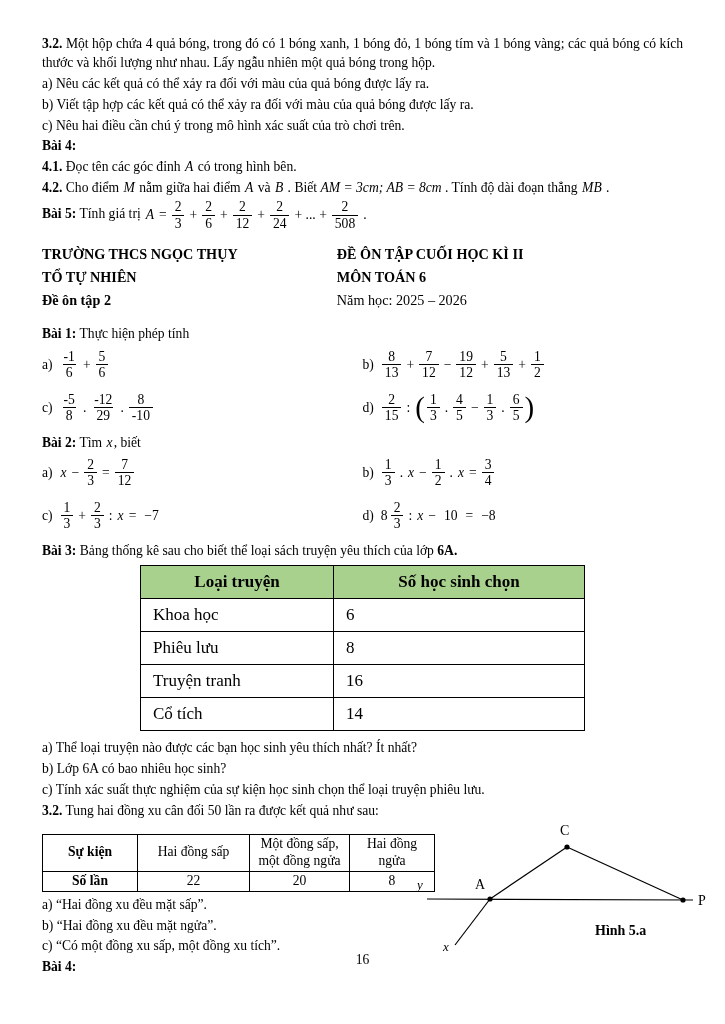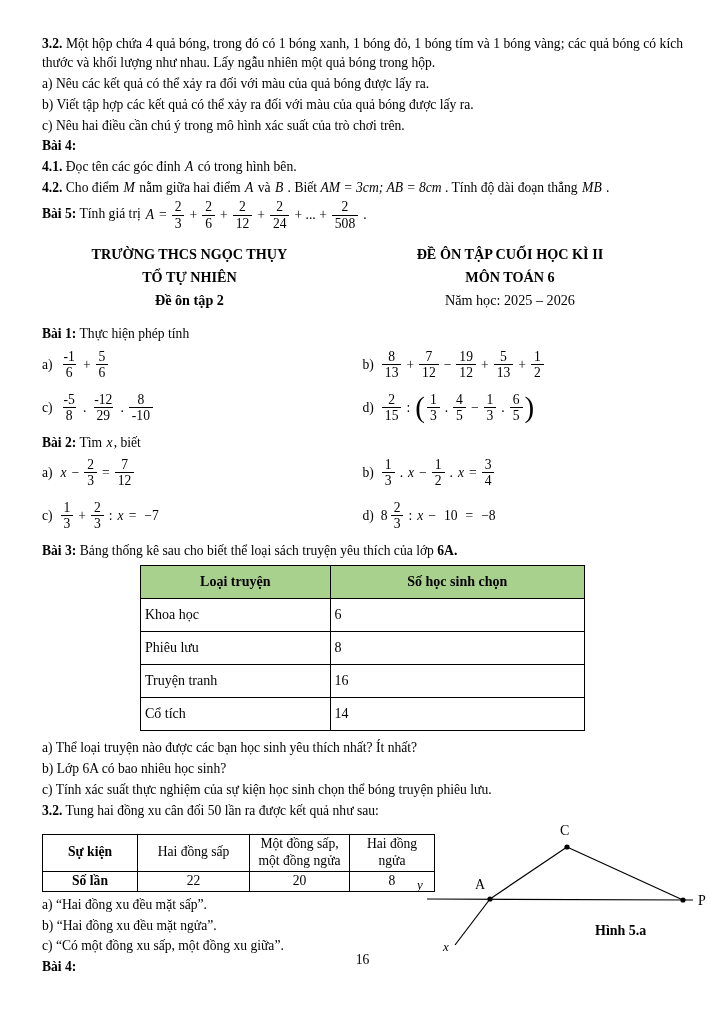--- a/index.html
+++ b/index.html
@@ -8,21 +8,21 @@
   .page{position:relative;width:100%;height:100%;box-sizing:border-box;
         padding:34px 42px 0 42px;overflow:hidden}
   p{margin:0 0 1.5px 0;line-height:1.42}
   .just{text-align:justify}
   b{font-weight:bold}
   .mvar{font-style:italic;margin:0 1px}
   .mathtxt{font-style:italic}
 
   
   .header-grid{display:grid;grid-template-columns:46% 54%;margin:14px 0 10px}
-  .hcol{text-align:center}
+  .hcol{text-align:left}
   .hcol p{margin-bottom:4px;font-size:14.2px;line-height:1.35}
   .hb{font-weight:bold}
 
   
   .math{display:inline-flex;align-items:center;vertical-align:middle}
   .math .op{margin:0 4px;white-space:pre}
   .frac{display:inline-flex;flex-direction:column;align-items:center;line-height:1.12;margin:0 1px}
   .fnum{padding:0 3px}
   .fden{padding:0 3px;border-top:1px solid #000}
   .mixw{margin-right:2px}
@@ -30,21 +30,21 @@
   .math-grid{display:grid;grid-template-columns:1fr 1fr;row-gap:5px;margin:2px 0 6px}
   .math-item{display:flex;align-items:center;min-height:38px}
   .ilabel{margin-right:7px}
   .math-line{line-height:1.2;margin:2px 0 12px}
   .math-line .math{margin-left:4px}
 
   
   table{border-collapse:collapse}
   .story-table{margin:5px auto 7px auto;width:445px}
   .story-table th,.story-table td{border:1px solid #000;
-      padding:3px 4px;height:26px;font-size:14px}
+      padding:3px 12px;height:26px;font-size:17px}
   .story-table th{background:#a9d18e;font-weight:bold}
   .coin-table{table-layout:fixed;width:392px;margin:14px 0 3px 0}
   .coin-table td{border:1px solid #000;text-align:center;padding:1px 4px;
       line-height:1.25;vertical-align:middle}
   .coin-table .hdr{font-weight:bold}
 
   
   .bottom{position:relative}
   .figure{position:absolute;top:18px;right:-32px;width:300px;height:135px}
   svg text{font-family:"Liberation Serif",serif;fill:#000}
@@ -318,21 +318,21 @@
     </tr>
     <tr>
       <td>Cổ tích</td>
       <td>14</td>
     </tr>
   </tbody>
     </table>
 
   <p>a) Thể loại truyện nào được các bạn học sinh yêu thích nhất? Ít nhất?</p>
   <p>b) Lớp 6A có bao nhiêu học sinh?</p>
-  <p>c) Tính xác suất thực nghiệm của sự kiện học sinh chọn thể bóng truyện phiêu lưu.</p>
+  <p>c) Tính xác suất thực nghiệm của sự kiện học sinh chọn thể loại truyện phiêu lưu.</p>
 
   <div class="bottom">
     <p><b>3.2.</b>
       <span>Tung hai đồng xu cân đối 50 lần ra được kết quả như sau:</span></p>
 
     <table class="coin-table">
       <colgroup>
           <col style="width:95px">
           <col style="width:112px">
           <col style="width:100px">
@@ -349,21 +349,21 @@
         <td class="hdr">Số lần</td>
         <td>22</td>
         <td>20</td>
         <td>8</td>
       </tr>
     </tbody>
       </table>
 
     <p>a) “Hai đồng xu đều mặt sấp”.</p>
     <p>b) “Hai đồng xu đều mặt ngửa”.</p>
-    <p>c) “Có một đồng xu sấp, một đồng xu giữa”.</p>
+    <p>c) “Có một đồng xu sấp, một đồng xu tích”.</p>
     <p><b>Bài 4:</b></p>
 
     <div class="figure">
       <svg width="300" height="135" viewBox="0 0 300 135">
         <line x1="12" y1="80" x2="278" y2="81" stroke="#000" stroke-width="1.2"></line>
         <line x1="40" y1="126" x2="75" y2="80" stroke="#000" stroke-width="1.2"></line>
         <line x1="152" y1="28" x2="75" y2="80" stroke="#000" stroke-width="1.2"></line>
         <line x1="152" y1="28" x2="268" y2="81" stroke="#000" stroke-width="1.2"></line>
         <circle cx="75" cy="80" r="2.6" fill="#000"></circle>
         <circle cx="152" cy="28" r="2.6" fill="#000"></circle>

